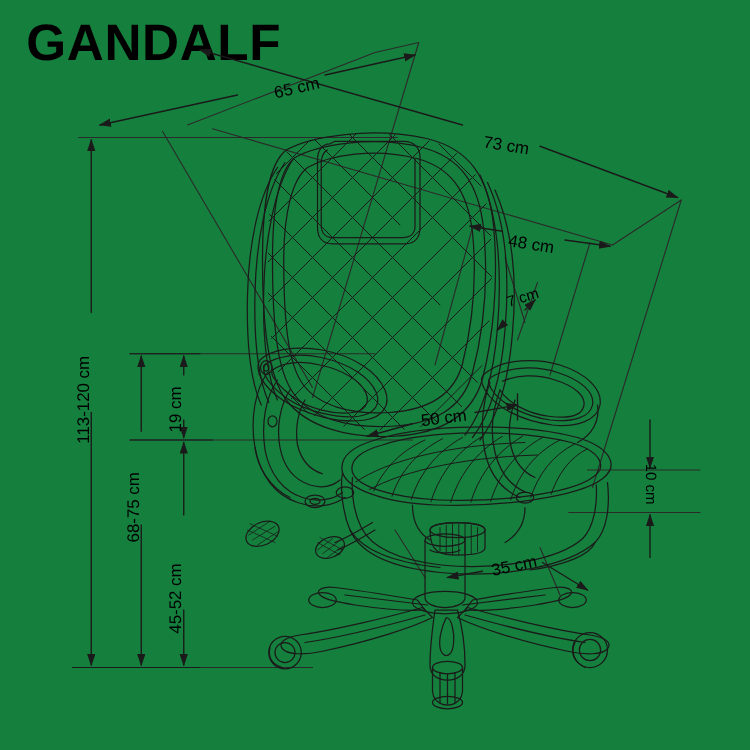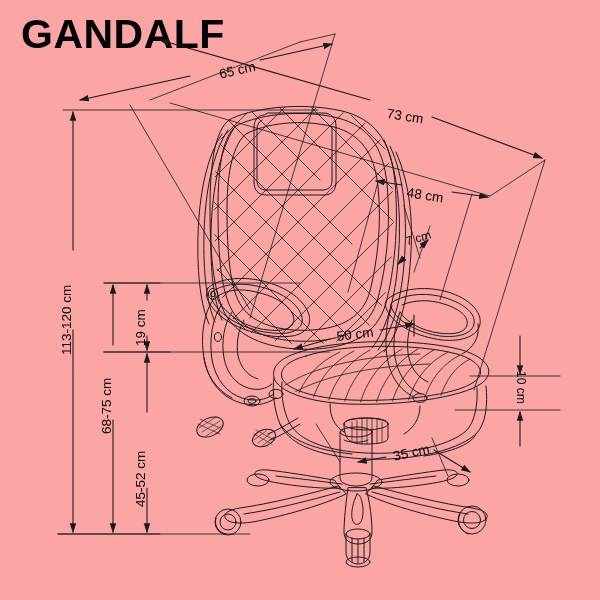--- a/index.html
+++ b/index.html
@@ -7,21 +7,21 @@
     padding: 0;
     background: #ffffff;
   }
   body {
     font-family: "Liberation Sans", sans-serif;
   }
   #page {
     position: relative;
     width: 600px;
     height: 600px;
-    background: #fca5a5;
+    background: #15803d;
     overflow: hidden;
   }
   #drawing {
     position: absolute;
     left: 0;
     top: 0;
     width: 600px;
     height: 600px;
   }
   .title {

